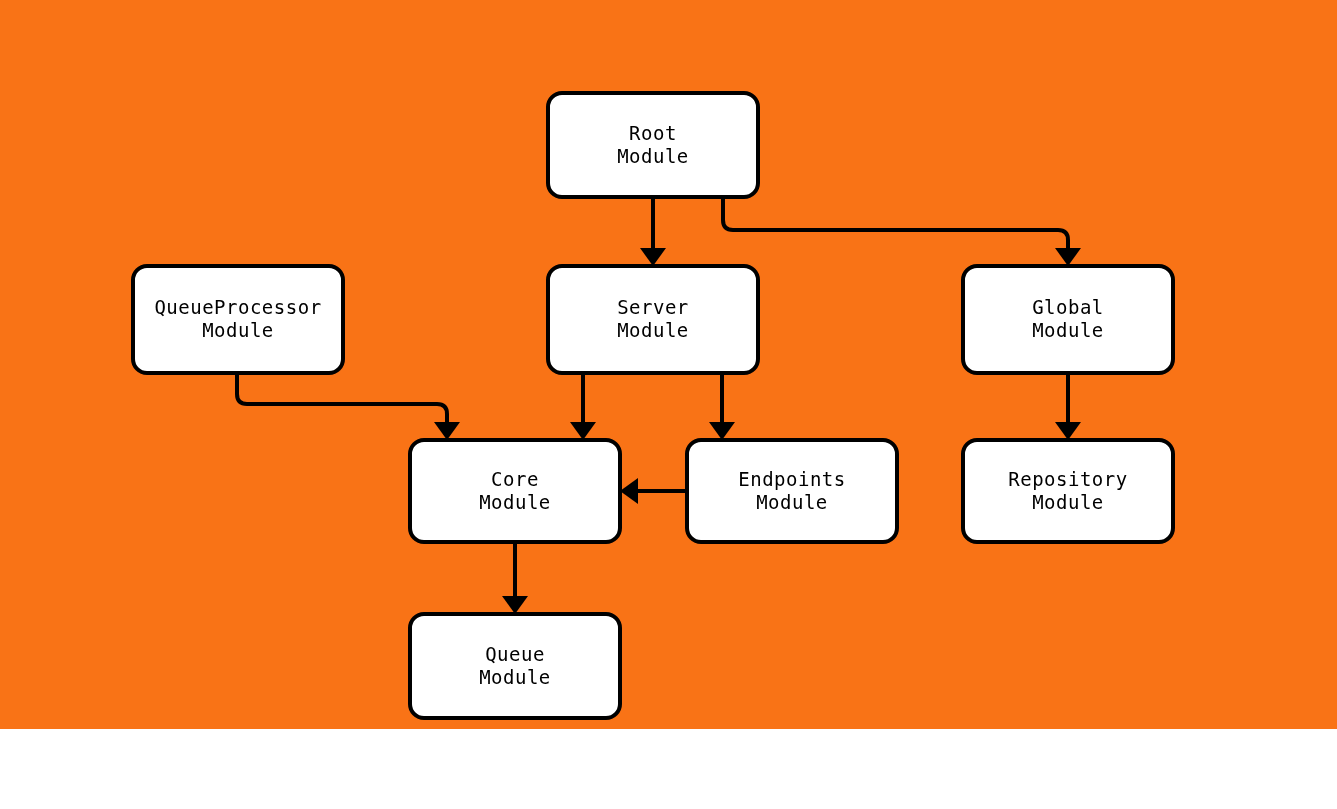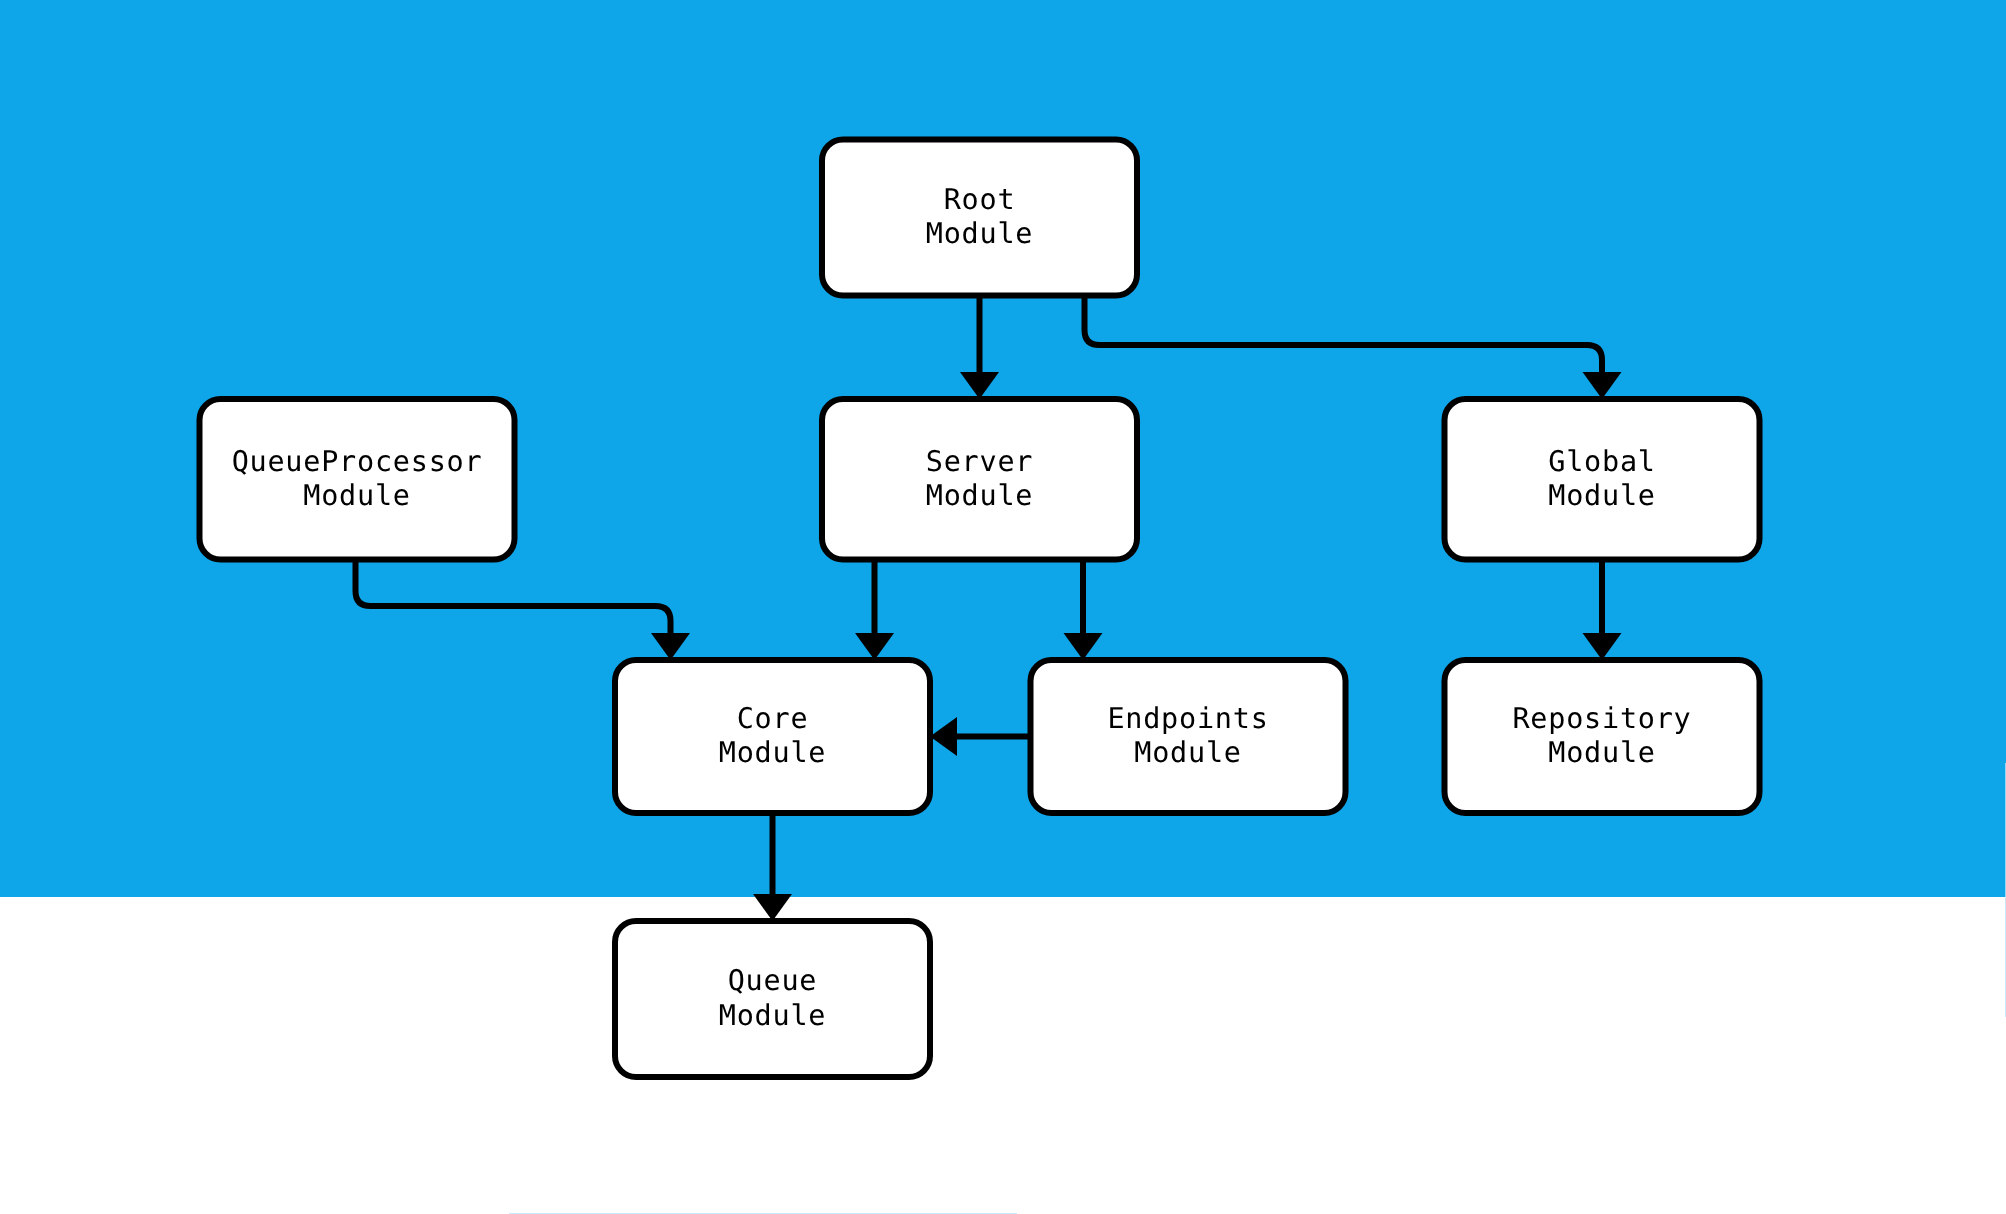--- a/index.html
+++ b/index.html
@@ -9,22 +9,22 @@
   }
   body {
     width: 1337px;
     height: 809px;
     overflow: hidden;
     font-family: "DejaVu Sans Mono", monospace;
   }
   #diagram-root {
     position: relative;
     width: 1337px;
-    height: 598px;
-    background: #0ea5e9;
+    height: 729px;
+    background: #f97316;
   }
   #diagram-svg {
     position: absolute;
     top: 0;
     left: 0;
     width: 1337px;
     height: 809px;
     display: block;
   }
   .node-box {

